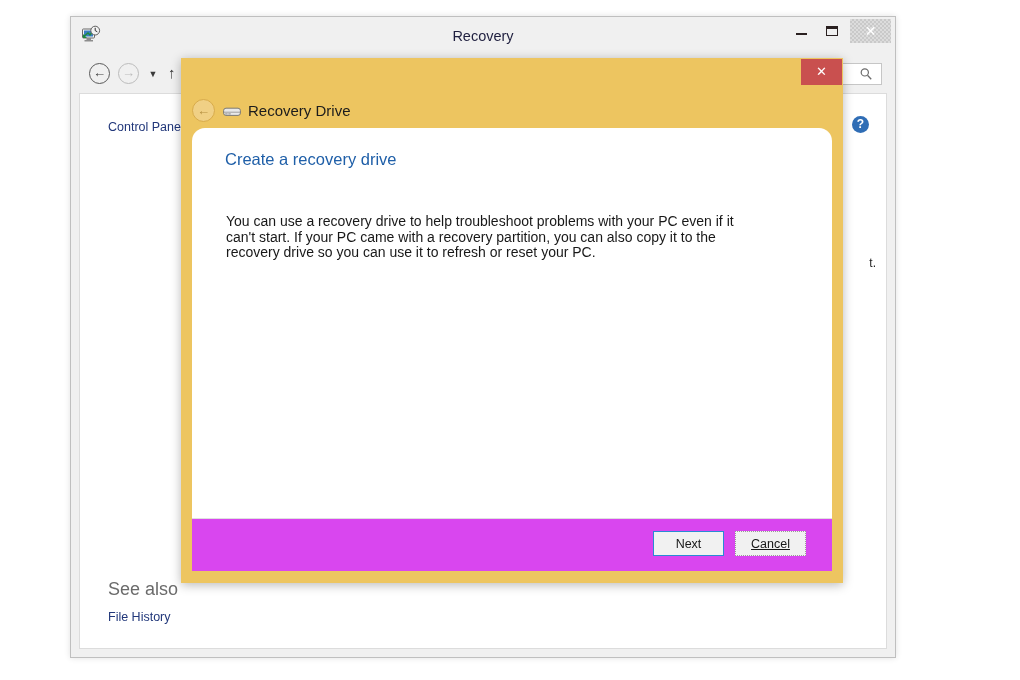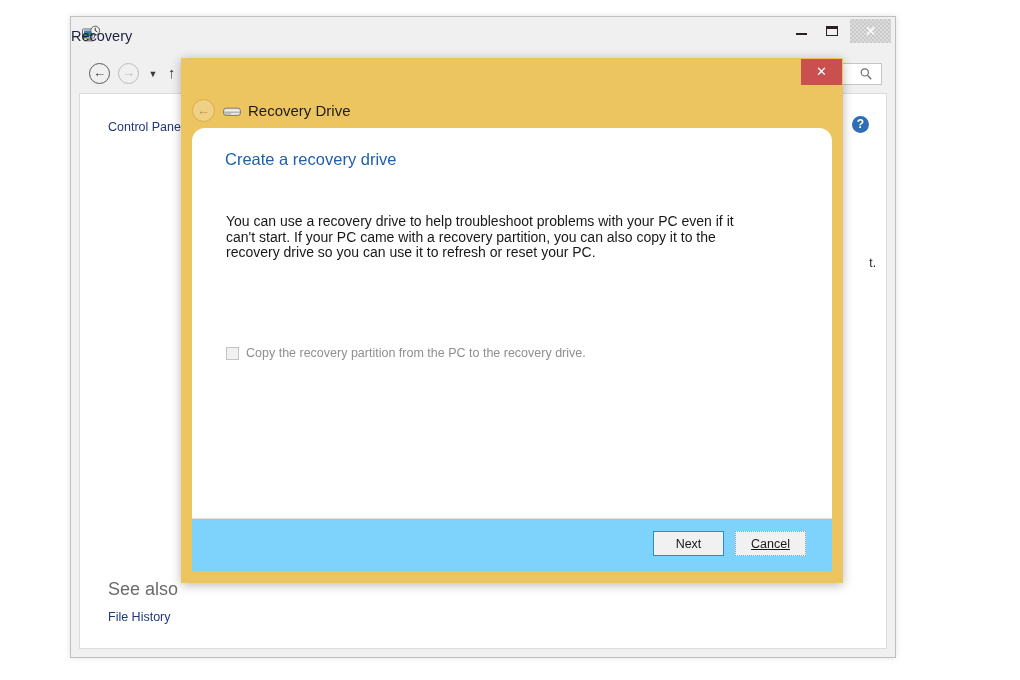--- a/index.html
+++ b/index.html
@@ -39,21 +39,21 @@
     top: 8px;
     width: 20px;
     height: 20px;
   }
   #window-title {
     position: absolute;
     left: 0; top: 0;
     width: 100%;
     height: 38px;
     line-height: 38px;
-    text-align: left;
+    text-align: center;
     font-size: 14.5px;
     color: #1f1f3f;
     font-family: "Liberation Sans", sans-serif;
   }
   .caption-btn {
     position: absolute;
     top: 2px;
     width: 31px;
     height: 24px;
     border: none;
@@ -344,21 +344,21 @@
     font-size: 12.5px;
     color: #8f8f8f;
   }
 
   #dialog-footer {
     position: absolute;
     left: 0;
     bottom: 0;
     width: 100%;
     height: 52px;
-    background: #7dd3fc;
+    background: #d946ef;
     border-top: 1px solid #dfdfdf;
   }
   .dlg-btn {
     position: absolute;
     top: 12px;
     width: 71px;
     height: 25px;
     font-size: 12.5px;
     font-family: "Liberation Sans", sans-serif;
     background: #f1f1f1;
@@ -462,23 +462,19 @@
 
     <span id="dialog-title">Recovery Drive</span>
   </div>
 
   <div id="dialog-body">
 
     <div id="heading-create">Create a recovery drive</div>
 
     <p id="body-paragraph">You can use a recovery drive to help troubleshoot problems with your PC even if it can't start. If your PC came with a recovery partition, you can also copy it to the recovery drive so you can use it to refresh or reset your PC.</p>
 
-    <div id="checkbox-row">
-      <span id="copy-partition-checkbox"></span>
-      <span id="copy-partition-label">Copy the recovery partition from the PC to the recovery drive.</span>
-    </div>
 
     <div id="dialog-footer">
       <button class="dlg-btn" id="btn-next">Next</button>
       <button class="dlg-btn" id="btn-cancel">Cancel</button>
     </div>
   </div>
 </div>
 
 </body></html>

